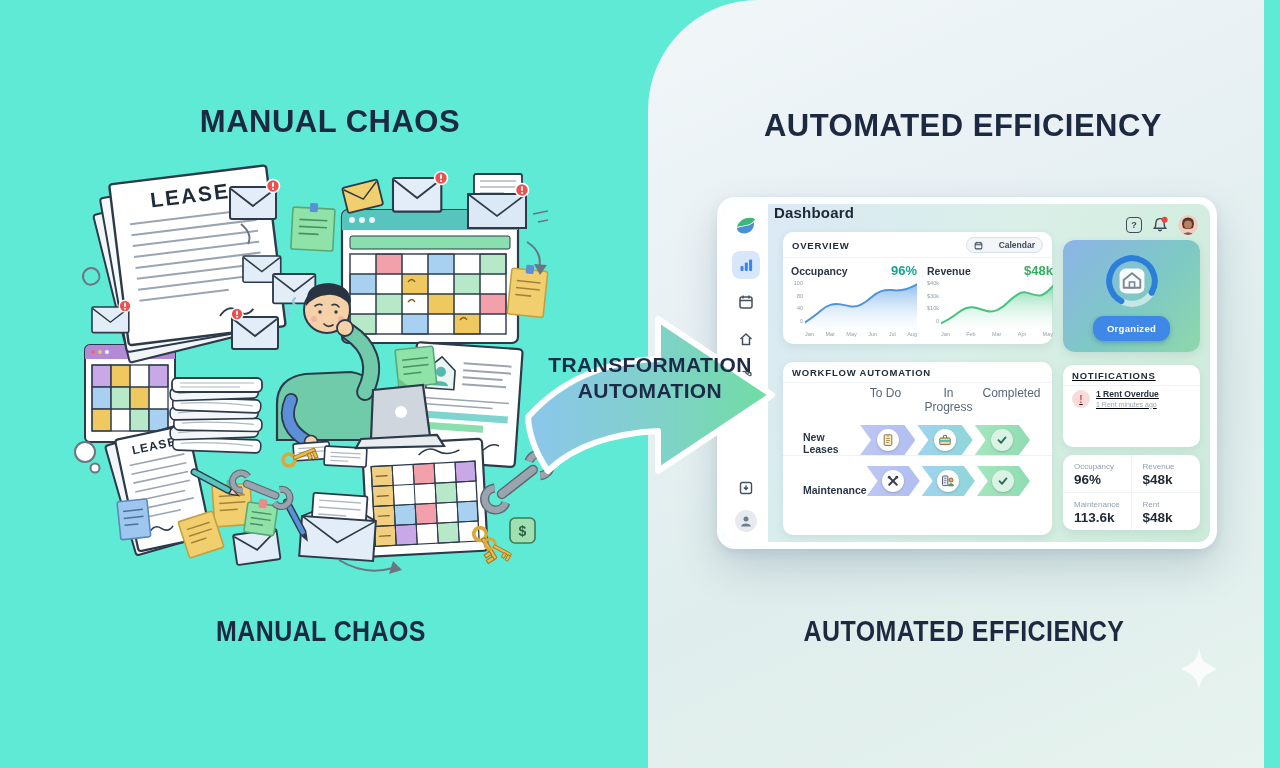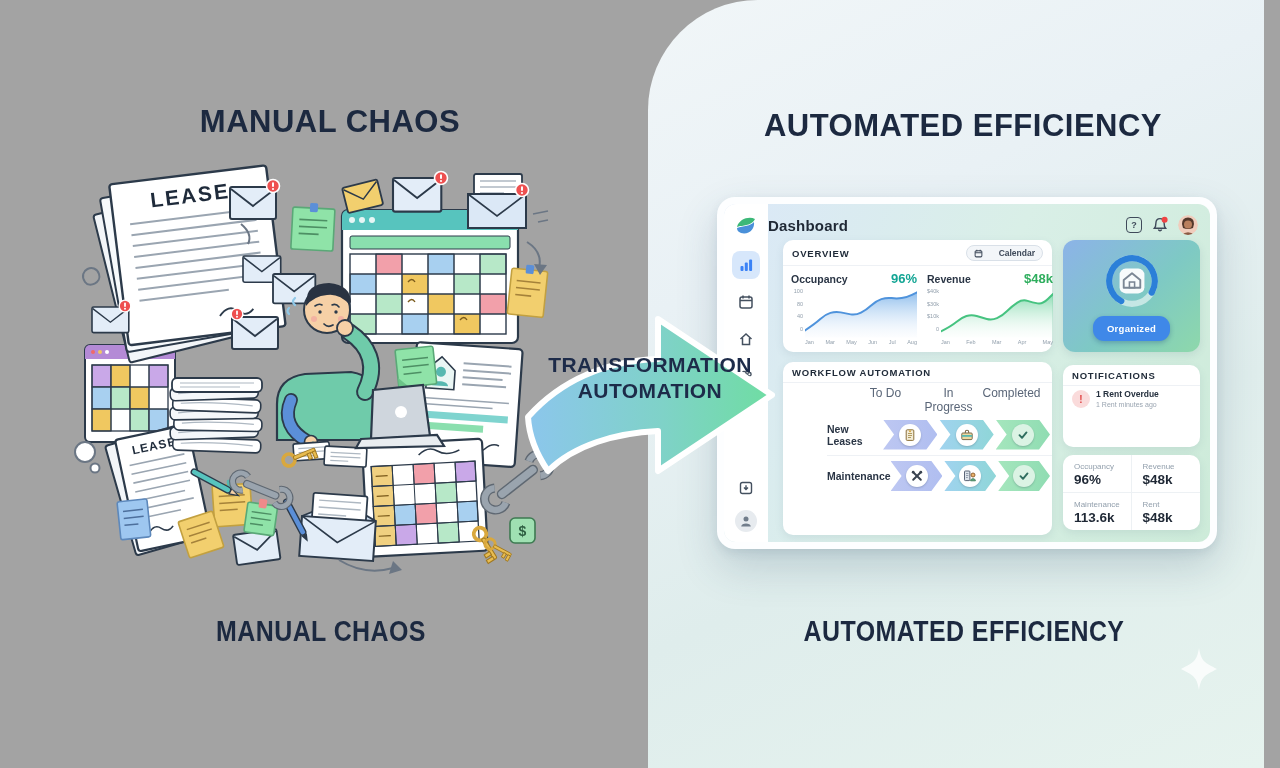--- a/index.html
+++ b/index.html
@@ -1,18 +1,18 @@
 <!DOCTYPE html>
 <html><head>
 <meta charset="utf-8">
 <style>
   * { margin:0; padding:0; box-sizing:border-box; }
   html,body { width:1280px; height:768px; }
   body { font-family:"Liberation Sans", sans-serif; background:#ffffff; overflow:hidden; }
-  .stage { position:relative; width:1280px; height:768px; background:#a3a3a3; overflow:hidden; }
+  .stage { position:relative; width:1280px; height:768px; background:#5eead4; overflow:hidden; }
 
   
   .bg-right { position:absolute; left:648px; top:0; width:616px; height:768px;
     background:linear-gradient(155deg,#f1f6f8 0%,#e9f1f5 30%,#dfedec 62%,#e6f3ee 100%);
     border-top-left-radius:110px; }
   .sparkle { position:absolute; left:1176px; top:646px; width:46px; height:46px; opacity:.8; }
 
   
   .title { position:absolute; font-weight:700; color:#1c2940; text-align:center; letter-spacing:.5px; }
   .title-tl { left:0; top:104px; width:660px; font-size:31px; }
@@ -34,32 +34,32 @@
     background:linear-gradient(115deg,#dbe8f8 0%,#d9efe7 48%,#cdebd9 100%); }
 
   .sidebar { position:absolute; left:0; top:0; bottom:0; width:44px; background:#ffffff;
     display:flex; flex-direction:column; align-items:center; padding-top:9px; }
   .logo { width:26px; height:26px; margin-bottom:12px; }
   .nav-item { width:28px; height:28px; border-radius:8px; display:flex; align-items:center; justify-content:center; margin-bottom:9px; }
   .nav-item.active { background:#d7e7fb; }
   .sb-spacer { flex:1; }
   .sb-avatar { width:22px; height:22px; border-radius:50%; background:#e7ebef; display:flex; align-items:center; justify-content:center; margin:8px 0 10px; }
 
-  .dash-header { position:absolute; left:44px; top:0; right:0; height:42px; display:flex; align-items:center; padding:0 12px 0 0; }
+  .dash-header { position:absolute; left:44px; top:0; right:0; height:42px; display:flex; padding:0 12px 0 6px; }
   .dash-title { font-size:15px; font-weight:700; color:#1f2835; letter-spacing:.2px; }
   .hdr-right { margin-left:auto; display:flex; align-items:center; gap:9px; }
   .help-box { width:16px; height:16px; border:1.6px solid #3f4a5a; border-radius:4px; font-size:9px; font-weight:700;
     color:#3f4a5a; display:flex; align-items:center; justify-content:center; }
   .hdr-avatar { width:20px; height:20px; border-radius:50%; overflow:hidden; }
 
   .card { position:absolute; background:#ffffff; border-radius:10px; box-shadow:0 3px 9px rgba(60,90,115,.10); }
   .card-head { display:flex; align-items:center; justify-content:space-between; padding:5px 9px 4px; border-bottom:1px solid #eef1f5; }
   .card-head h3 { font-size:9.5px; font-weight:700; letter-spacing:.8px; color:#212c3a; }
 
-  .overview { left:59px; top:36px; width:269px; height:112px; }
+  .overview { left:59px; top:28px; width:269px; height:112px; }
   .cal-btn { display:flex; align-items:center; gap:16px; font-size:8.5px; color:#3f4a5a; background:#f3f6f9;
     border:1px solid #d9e0e8; border-radius:8px; padding:2px 7px; font-weight:700; }
   .charts-row { display:flex; padding:5px 8px 0; gap:10px; }
   .chart-block { width:126px; }
   .chart-label-row { display:flex; justify-content:space-between; align-items:baseline; margin-bottom:2px; }
   .chart-name { font-size:10.5px; font-weight:700; color:#2a3545; }
   .chart-value { font-size:13px; font-weight:700; }
   .chart-body { display:flex; }
   .yticks { display:flex; flex-direction:column; justify-content:space-between; height:44px; width:14px;
     font-size:5.5px; color:#93a0ad; text-align:right; padding-right:2px; }
@@ -68,33 +68,33 @@
   .status-tile { position:absolute; left:339px; top:36px; width:137px; height:112px; border-radius:12px;
     background:linear-gradient(135deg,#8cb3e8 0%,#7ec9c4 55%,#8ed8ab 100%);
     display:flex; flex-direction:column; align-items:center; justify-content:center; gap:6px;
     box-shadow:0 3px 9px rgba(60,90,115,.12); }
   .organized-pill { background:#3f88e8; color:#fff; font-size:9.5px; font-weight:700; padding:7px 14px;
     border-radius:11px; box-shadow:0 2px 5px rgba(20,60,120,.3); letter-spacing:.3px; }
 
   .workflow { left:59px; top:158px; width:269px; height:173px; }
   .wf-cols { display:flex; margin:3px 8px 0 72px; }
   .wf-col { width:62px; text-align:center; font-size:12px; color:#5a6678; margin-right:2px; }
-  .wf-row { display:flex; align-items:center; padding:0 0; height:41px;margin-left:44px; }
+  .wf-row { display:flex; align-items:flex-end; padding:0 20px; height:41px; }
   .wf-row + .wf-row { border-top:1px solid #eef1f5; }
   .wf-label { width:64px; font-size:10.5px; font-weight:700; color:#2a3545; }
   .chev { width:62px; height:30px; margin-right:2px; display:flex; align-items:center; justify-content:center;
     clip-path:polygon(0 0, calc(100% - 11px) 0, 100% 50%, calc(100% - 11px) 100%, 0 100%, 11px 50%); }
   .chev.todo { background:linear-gradient(90deg,#bdc7f2,#b0bef0); }
   .chev.prog { background:linear-gradient(90deg,#a0d3ef,#8fd6d8); }
   .chev.done { background:linear-gradient(90deg,#a5e6bd,#8fdcb2); }
   .chev-circle { width:22px; height:22px; border-radius:50%; background:#ffffff; display:flex; align-items:center; justify-content:center;
     box-shadow:0 1px 2px rgba(40,60,80,.25); }
   .chev.done .chev-circle { background:#dbf3e4; }
 
-  .notifs { left:339px; top:161px; width:137px; height:82px; }
+  .notifs { left:339px; top:161px; width:137px; height:82px;text-decoration:underline; }
   .notif-item { display:flex; align-items:flex-start; gap:6px; padding:4px 9px 1px; }
   .notif-icon { width:18px; height:18px; border-radius:50%; flex:none; display:flex; align-items:center; justify-content:center; }
   .notif-icon.key { background:#f6e6b8; }
   .notif-icon.alert { background:#fadbdb; color:#e04343; font-weight:700; font-size:10px; }
   .notif-title { font-size:8.5px; font-weight:700; color:#25303e; line-height:1.15; }
   .notif-sub { font-size:7px; color:#9aa5b1; margin-top:1px; }
 
   .stats { left:339px; top:251px; width:137px; height:75px; display:grid; grid-template-columns:1fr 1fr; }
   .stat-cell { padding:7px 0 0 11px; }
   .stat-cell:nth-child(1) { border-right:1px solid #edf1f4; border-bottom:1px solid #edf1f4; }

